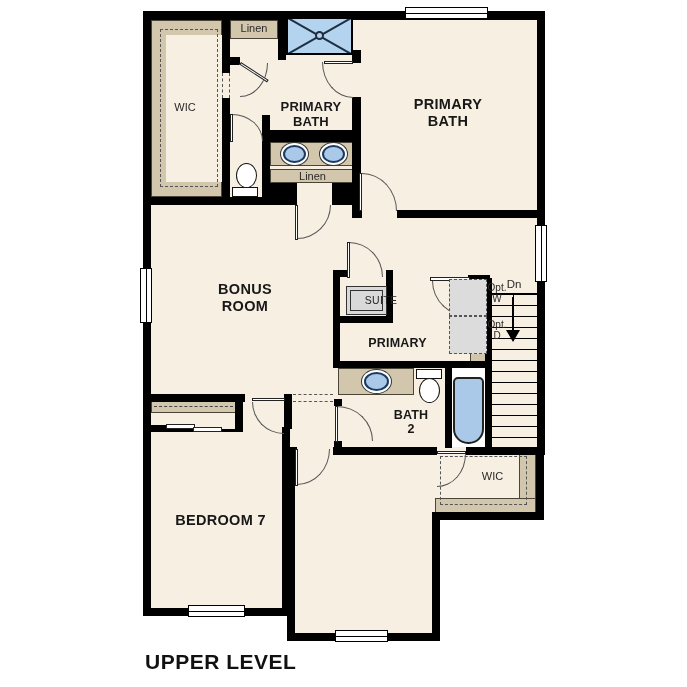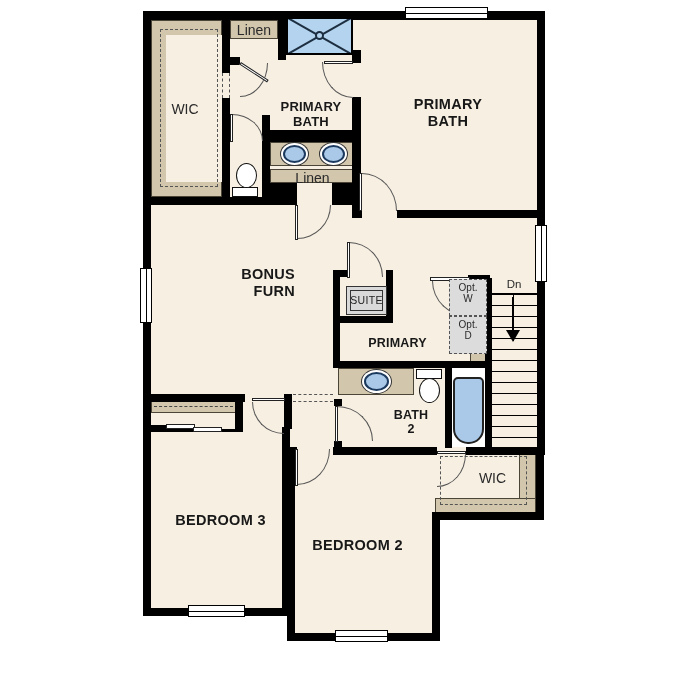--- a/index.html
+++ b/index.html
@@ -31,22 +31,22 @@
   .sink{position:absolute;background:#aac9e9;border:2px solid #1c3a5e;border-radius:50%;box-sizing:border-box;
        box-shadow:0 0 0 2px #ffffff,0 0 0 3px #333;}
   .t-tank{position:absolute;background:#fff;border:1.5px solid #111;box-sizing:border-box;}
   .t-bowl{position:absolute;background:#fff;border:1.5px solid #111;border-radius:50%;box-sizing:border-box;}
   .furn{position:absolute;background:#d9d9d9;border:1.5px solid #333;box-sizing:border-box;
        display:flex;align-items:center;justify-content:center;}
   .furn-inner{position:absolute;inset:3px;border:1px solid #333;}
   .lbl{position:absolute;color:#181818;text-align:center;line-height:1.15;white-space:nowrap;}
   .rm{font-weight:bold;font-size:14.5px;letter-spacing:.3px;}
   .md{font-weight:bold;font-size:12.5px;letter-spacing:.2px;}
-  .sm{font-size:14px;color:#2a2a2a;}
-  .xs{font-size:10px;line-height:11px;color:#2a2a2a;}
+  .sm{font-size:11px;color:#2a2a2a;}
+  .xs{font-size:10px;line-height:11px;color:#2a2a2a;padding-left:29px;}
   .title{position:absolute;font-weight:bold;font-size:21px;color:#111;letter-spacing:.5px;text-align:left;}
   .shaft{position:absolute;background:#000;}
   .ahead{position:absolute;width:0;height:0;border-left:7px solid transparent;border-right:7px solid transparent;border-top:12px solid #000;}
 </style>
 </head>
 <body>
 
 <div class="abs" style="left:0;top:0;width:687px;height:687px;">
 
   <div class="floor" style="left:143px;top:11px;width:402px;height:444px;"></div>
@@ -188,36 +188,36 @@
   <div class="lbl sm" style="left:160px;top:101px;width:50px;">WIC</div>
   <div class="lbl sm" style="left:230px;top:22px;width:48px;">Linen</div>
   <div class="lbl md" style="left:266px;top:100px;width:90px;font-size:13px;">
     <div>PRIMARY</div>
     <div>BATH</div>
   </div>
   <div class="lbl rm" style="left:398px;top:96px;width:100px;">
     <div>PRIMARY</div>
     <div>BATH</div>
   </div>
-  <div class="lbl rm" style="left:195px;top:266px;width:100px;text-align:right;">
+  <div class="lbl rm" style="left:195px;top:281px;width:100px;">
     <div>BONUS</div>
-    <div>FURN</div>
+    <div>ROOM</div>
   </div>
   <div class="lbl sm" style="left:272px;top:170px;width:81px;">Linen</div>
   <div class="lbl md" style="left:355px;top:336px;width:85px;">PRIMARY</div>
   <div class="lbl xs" style="left:450px;top:282px;width:36px;">
     <div>Opt.</div>
     <div>W</div>
   </div>
   <div class="lbl xs" style="left:450px;top:319px;width:36px;">
     <div>Opt.</div>
     <div>D</div>
   </div>
   <div class="lbl sm" style="left:500px;top:278px;width:28px;font-size:11.5px;">Dn</div>
   <div class="lbl md" style="left:385px;top:408px;width:52px;">
     <div>BATH</div>
     <div>2</div>
   </div>
-  <div class="lbl rm" style="left:158px;top:512px;width:125px;">BEDROOM 3</div>
-  <div class="lbl rm" style="left:295px;top:537px;width:125px;">BEDROOM 2</div>
+  <div class="lbl rm" style="left:158px;top:512px;width:125px;">BEDROOM 7</div>
   <div class="lbl sm" style="left:470px;top:470px;width:45px;">WIC</div>
 
+  <div class="title" style="left:145px;top:650px;width:300px;">UPPER LEVEL</div>
 </div>
 
 </body></html>

